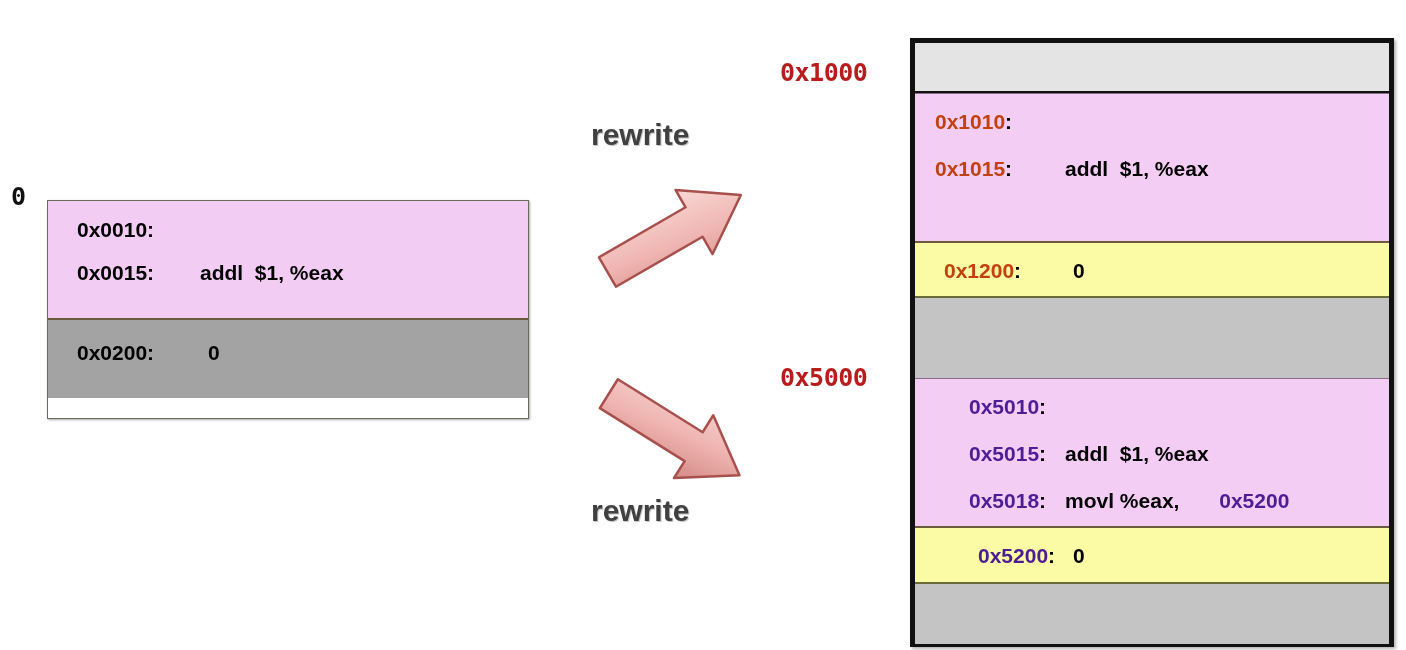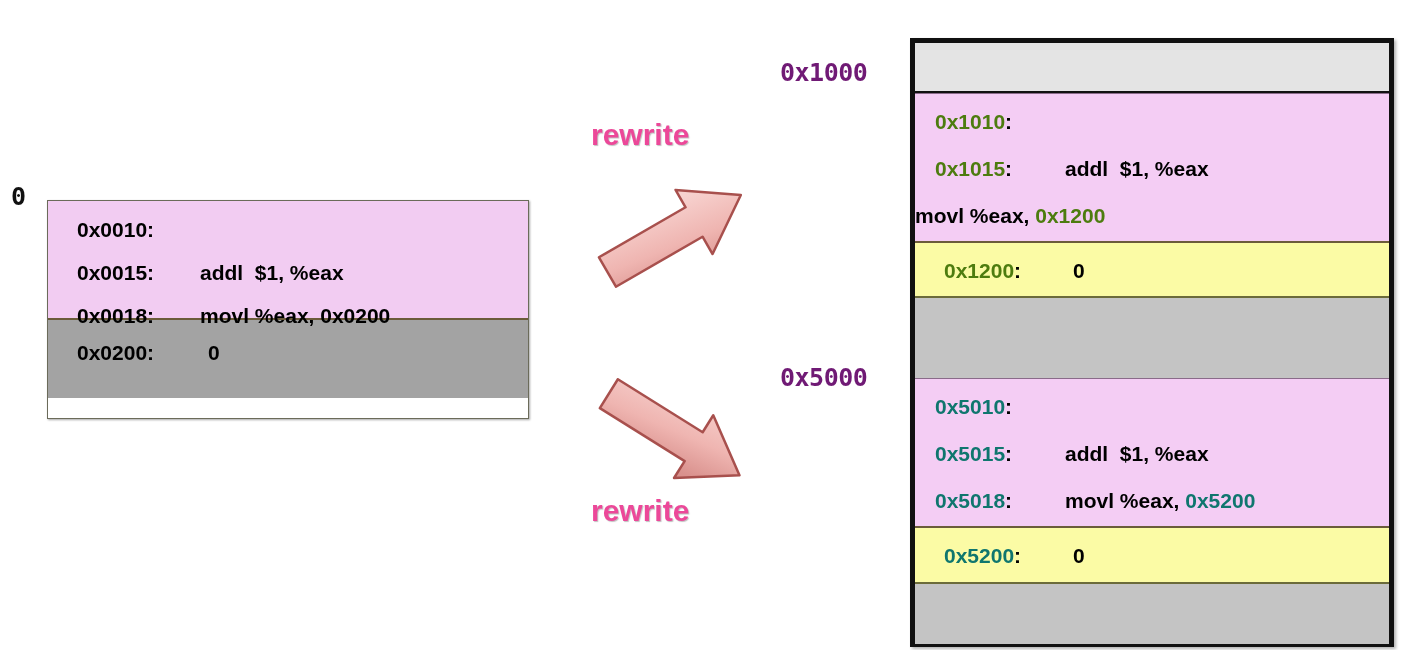--- a/index.html
+++ b/index.html
@@ -88,21 +88,21 @@
     font-size: 25px;
     color: #111111;
     letter-spacing: 0px;
   }
 
   
   .rewrite-label {
     font-family: "Liberation Sans", sans-serif;
     font-weight: bold;
     font-size: 30px;
-    color: #ec4899;
+    color: #404040;
     text-shadow: 1px 1px 1px rgba(0,0,0,0.25);
   }
   #rewrite-label-top  { left: 591px; top: 118px; }
   #rewrite-label-bot  { left: 591px; top: 494px; }
 
   #arrow-up   { left: 585px; top: 178px; width: 180px; height: 110px; }
   #arrow-down { left: 585px; top: 378px; width: 180px; height: 115px; }
 
   
   #right-diagram {
@@ -135,30 +135,30 @@
     background: #fbfba5;
     box-sizing: border-box;
     border-bottom: 2px solid #6b6b3a;
     padding-top: 13px;
   }
   .r-code .asm-row { line-height: 47px; }
   .r-code .asm-addr { width: 150px; flex: 0 0 150px; padding-left: 20px; }
   .r-data .data-row { line-height: 30px; }
   .r-data .data-row .asm-addr { width: 158px; flex: 0 0 158px; }
 
-  .addr-red  { color: #4d7c0f; }
-  .addr-blue { color: #0f766e; }
+  .addr-red  { color: #c2410c; }
+  .addr-blue { color: #4c1d95; margin-left: 34px; }
   .colon     { color: #000000; }
 
   
   .mem-tick {
     font-family: "DejaVu Sans Mono", monospace;
     font-weight: bold;
     font-size: 25px;
-    color: #701a75;
+    color: #b91c1c;
     letter-spacing: -0.5px;
   }
   #tick-1000 { left: 780px; top: 58px; }
   #tick-5000 { left: 780px; top: 363px; }
 </style>
 </head>
 <body>
 
 <div class="abs mem-tick" id="origin-label">0</div>
 
@@ -168,24 +168,20 @@
 
     <div class="asm-row">
       <span class="asm-addr">0x0010:</span>
     </div>
 
     <div class="asm-row">
       <span class="asm-addr">0x0015:</span>
       <span class="asm-text">addl  $1, %eax</span>
     </div>
 
-    <div class="asm-row">
-      <span class="asm-addr">0x0018:</span>
-      <span class="asm-text">movl %eax, 0x0200</span>
-    </div>
   </div>
 
   <div class="data-region" id="left-data">
     <div class="data-row">
       <span class="asm-addr">0x0200:</span>
       <span class="asm-text">0</span>
     </div>
   </div>
 </div>
 
@@ -232,21 +228,20 @@
     <div class="asm-row">
       <span class="asm-addr"><span class="addr-red">0x1010</span><span class="colon">:</span></span>
     </div>
 
     <div class="asm-row">
       <span class="asm-addr"><span class="addr-red">0x1015</span><span class="colon">:</span></span>
       <span class="asm-text"><span>addl  $1, %eax</span><span class="addr-red"></span><span></span></span>
     </div>
 
     <div class="asm-row">
-      <span class="asm-text"><span>movl %eax, </span><span class="addr-red">0x1200</span><span></span></span>
     </div>
   </div>
 
   <div class="r-data" style="height:55px">
     <div class="data-row">
       <span class="asm-addr"><span class="addr-red">0x1200</span><span class="colon">:</span></span>
       <span class="asm-text">0</span>
     </div>
   </div>
 

